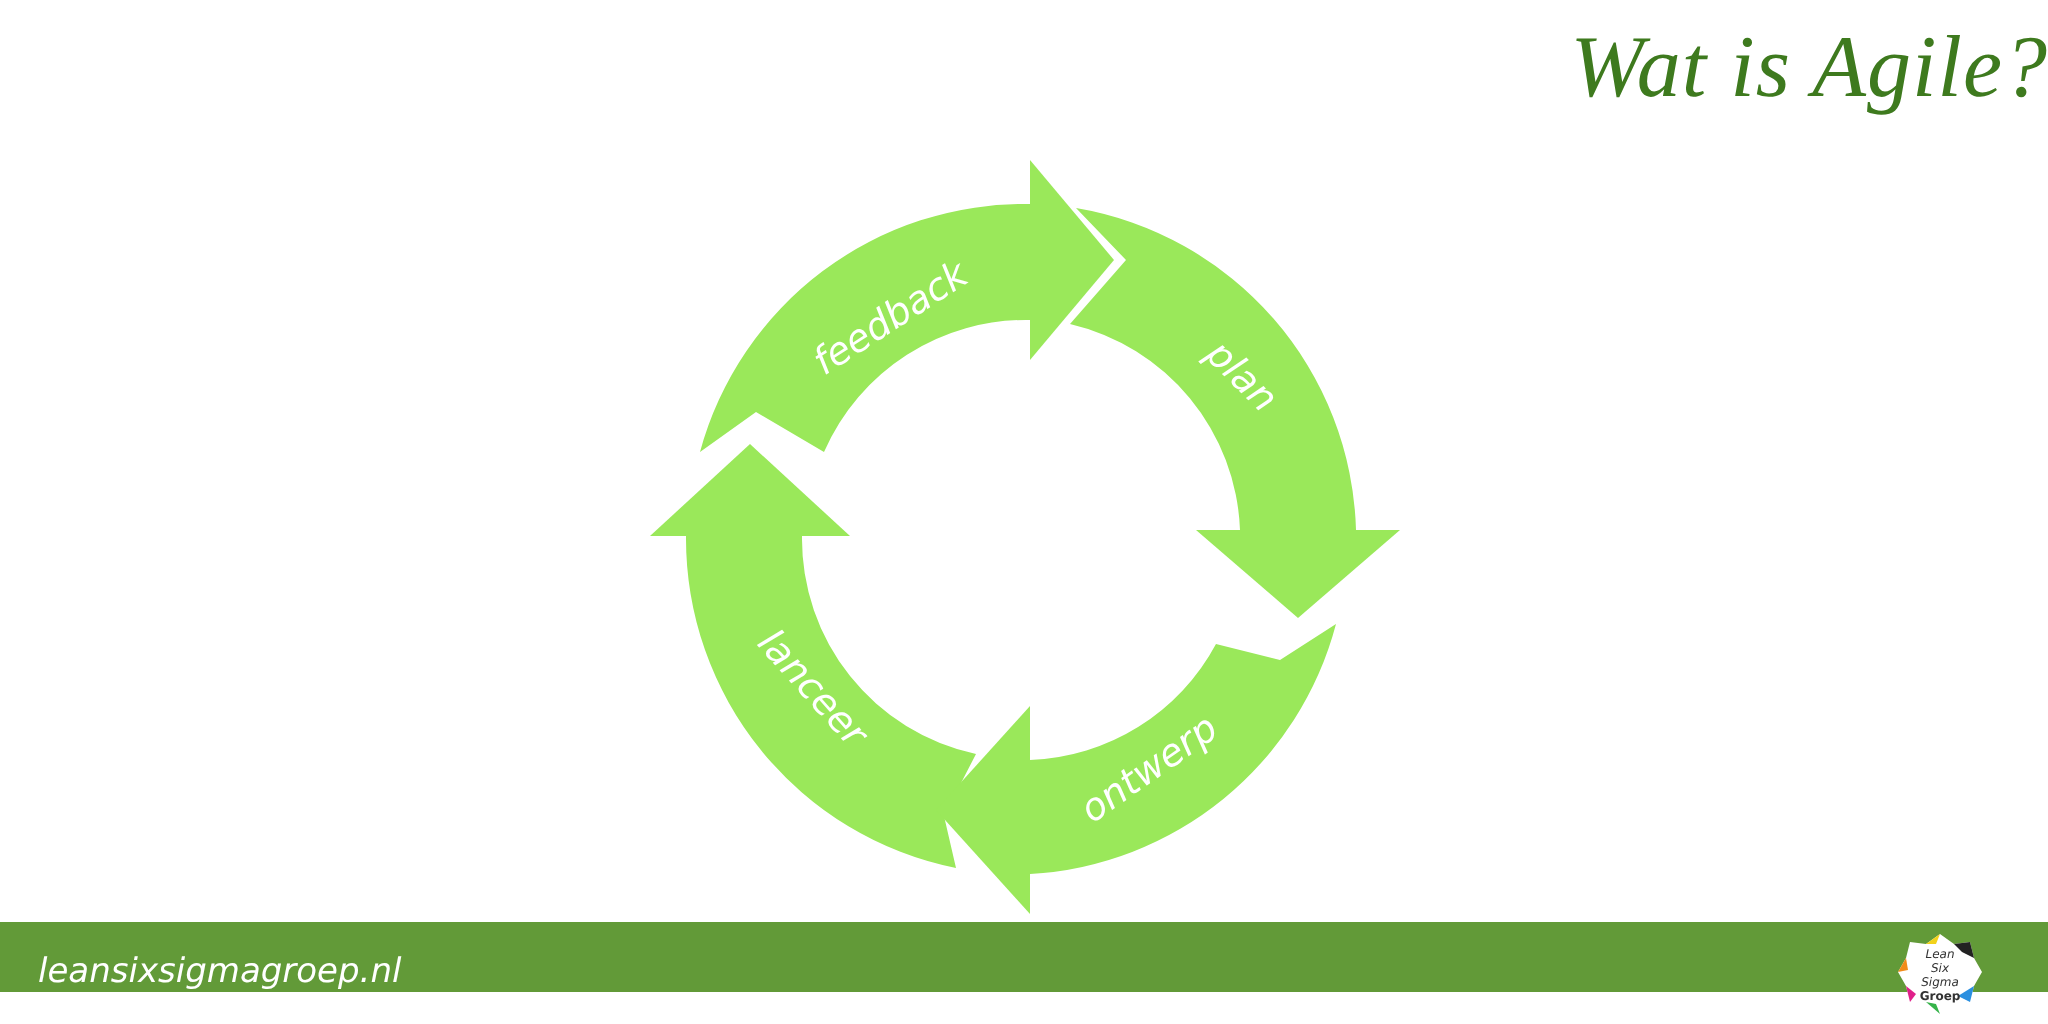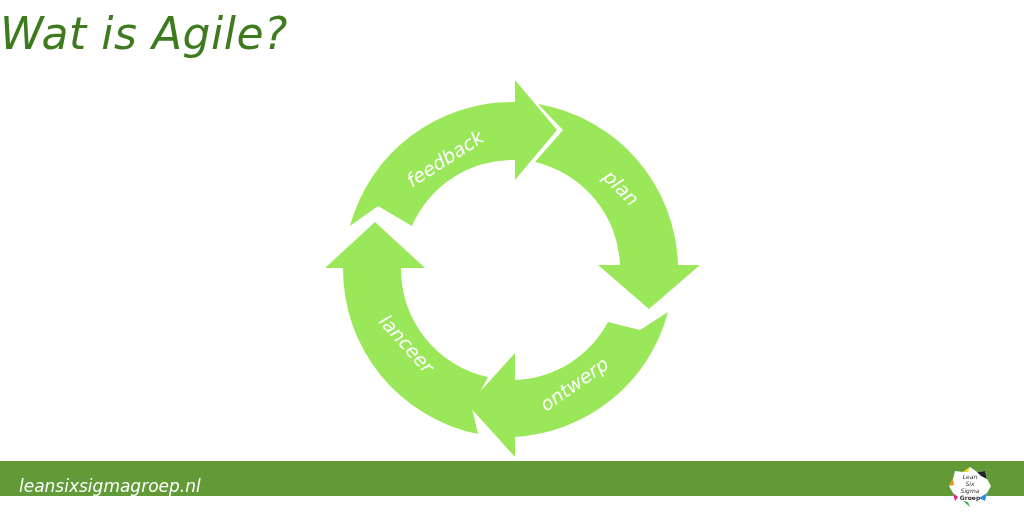--- a/index.html
+++ b/index.html
@@ -1,17 +1,17 @@
 <!DOCTYPE html>
 <html><head>
 <meta charset="utf-8">
 <style>
   html, body { margin:0; padding:0; }
   body { width:1024px; height:512px; background:#ffffff; position:relative; overflow:hidden; font-family:"DejaVu Sans", sans-serif; }
-  .title { position:absolute; left:0; top:8px; width:1024px; text-align:left; font-size:44px; font-style:italic; color:#3e7a1e; letter-spacing:0.5px; }
+  .title { position:absolute; left:0; top:8px; width:1024px; text-align:right; font-size:44px; font-style:italic; color:#3e7a1e; letter-spacing:0.5px;font-family:Liberation Serif, serif; }
   .diagram { position:absolute; left:0; top:0; }
   .footer { position:absolute; left:0; top:461px; width:1024px; height:35px; background:#629a38; }
   .footer-url { position:absolute; left:19px; top:15px; font-size:17px; font-style:italic; color:#ffffff; }
   .logo { position:absolute; left:947px; top:3px; width:46px; height:46px; }
   .lbl { fill:#ffffff; font-family:"DejaVu Sans", sans-serif; font-style:italic; font-size:19px; }
 </style>
 </head>
 <body>
 
 <div class="title">Wat is Agile?</div>

